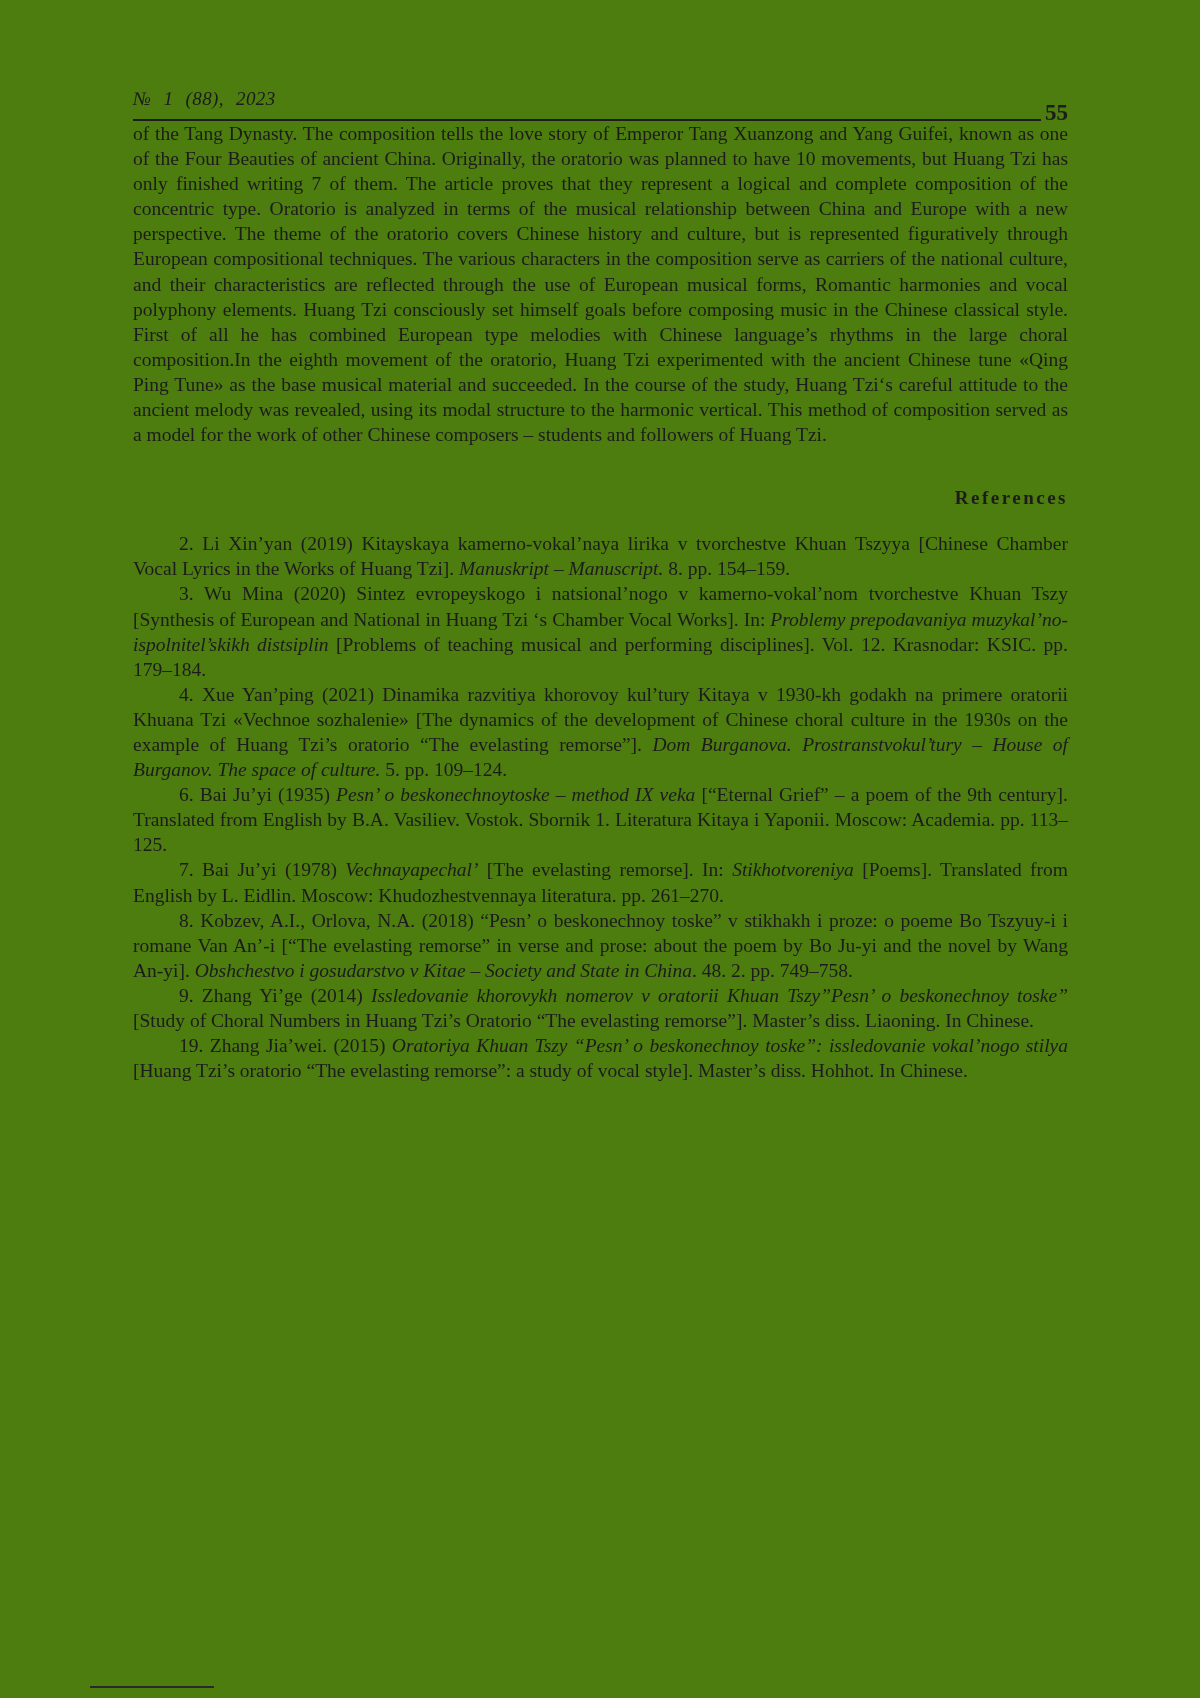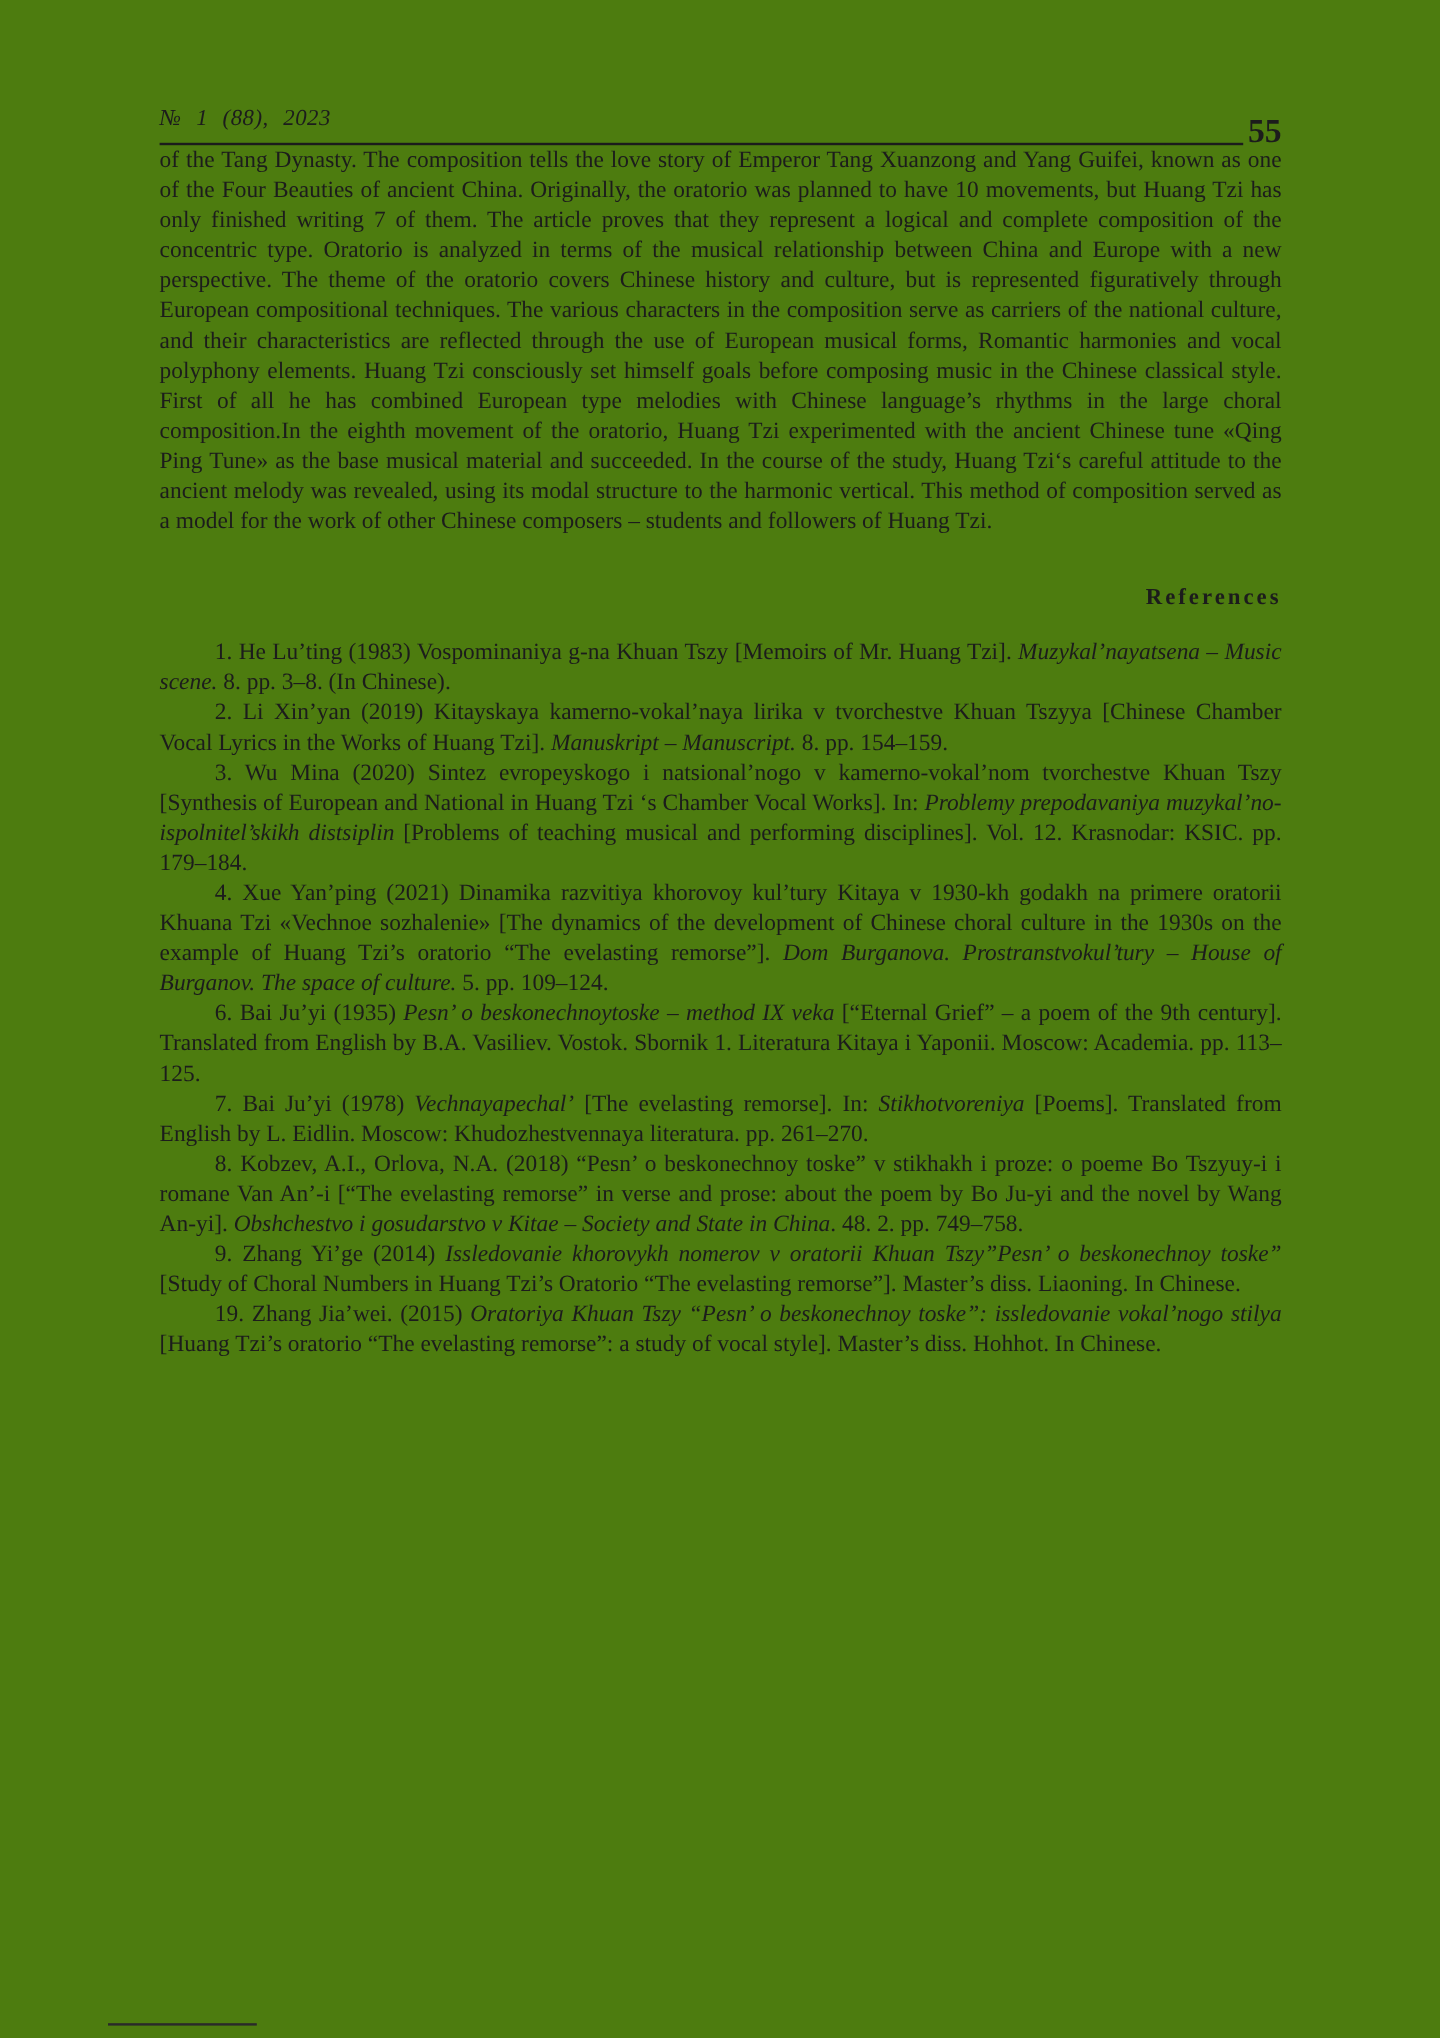--- a/index.html
+++ b/index.html
@@ -21,21 +21,21 @@
     align-items: baseline;
     border-bottom: 2px solid #1c1c1c;
     padding-bottom: 9px;
     font-style: italic;
     font-size: 19px;
   }
   .issue { word-spacing: 7px; letter-spacing: 0.4px; }
   .journal { word-spacing: 7px; letter-spacing: 0.4px; }
   .page-num {
     font-weight: 700;
-    font-size: 28px;
+    font-size: 23px;
     margin-left: 4px;
     transform: translateY(5px);
   }
   main { }
   .abstract {
     font-size: 19.5px;
     line-height: 25.1px;
     text-align: justify;
     margin: 0;
   }
@@ -74,21 +74,20 @@
     </div>
     <div class="page-num">55</div>
   </header>
 
   <main>
     <p class="abstract">of the Tang Dynasty. The composition tells the love story of Emperor Tang Xuanzong and Yang Guifei, known as one of the Four Beauties of ancient China. Originally, the oratorio was planned to have 10 movements, but Huang Tzi has only finished writing 7 of them. The article proves that they represent a logical and complete composition of the concentric type. Oratorio is analyzed in terms of the musical relationship between China and Europe with a new perspective. The theme of the oratorio covers Chinese history and culture, but is represented figuratively through European compositional techniques. The various characters in the composition serve as carriers of the national culture, and their characteristics are reflected through the use of European musical forms, Romantic harmonies and vocal polyphony elements. Huang Tzi consciously set himself goals before composing music in the Chinese classical style. First of all he has combined European type melodies with Chinese language’s rhythms in the large choral composition.In the eighth movement of the oratorio, Huang Tzi experimented with the ancient Chinese tune «Qing Ping Tune» as the base musical material and succeeded. In the course of the study, Huang Tzi‘s careful attitude to the ancient melody was revealed, using its modal structure to the harmonic vertical. This method of composition served as a model for the work of other Chinese composers – students and followers of Huang Tzi.</p>
 
     <h2 class="refs-heading">References</h2>
 
     <section>
-      <p class="ref"><span>1. He Lu’ting (1983) Vospominaniya g-na Khuan Tszy [Memoirs of Mr. Huang Tzi]. </span><span class="it">Muzykal’nayatsena – Music scene.</span><span> 8. pp. 3–8. (In Chinese).</span></p>
       <p class="ref"><span>2. Li Xin’yan (2019) Kitayskaya kamerno-vokal’naya lirika v tvorchestve Khuan Tszyya [Chinese Chamber Vocal Lyrics in the Works of Huang Tzi]. </span><span class="it">Manuskript – Manuscript.</span><span> 8. pp. 154–159.</span></p>
       <p class="ref"><span>3. Wu Mina (2020) Sintez evropeyskogo i natsional’nogo v kamerno-vokal’nom tvorchestve Khuan Tszy [Synthesis of European and National in Huang Tzi ‘s Chamber Vocal Works]. In: </span><span class="it">Problemy prepodavaniya muzykal’no-ispolnitel’skikh distsiplin</span><span> [Problems of teaching musical and performing disciplines]. Vol. 12. Krasnodar: KSIC. pp. 179–184.</span></p>
       <p class="ref"><span>4. Xue Yan’ping (2021) Dinamika razvitiya khorovoy kul’tury Kitaya v 1930-kh godakh na primere oratorii Khuana Tzi «Vechnoe sozhalenie» [The dynamics of the development of Chinese choral culture in the 1930s on the example of Huang Tzi’s oratorio “The evelasting remorse”]. </span><span class="it">Dom Burganova. Prostranstvokul’tury – House of Burganov. The space of culture.</span><span> 5. pp. 109–124.</span></p>
       <p class="ref"><span>6. Bai Ju’yi (1935) </span><span class="it">Pesn’ o beskonechnoytoske – method IX veka</span><span> [“Eternal Grief” – a poem of the 9th century]. Translated from English by B.A. Vasiliev. Vostok. Sbornik 1. Literatura Kitaya i Yaponii. Moscow: Academia. pp. 113–125.</span></p>
       <p class="ref"><span>7. Bai Ju’yi (1978) </span><span class="it">Vechnayapechal’</span><span> [The evelasting remorse]. In: </span><span class="it">Stikhotvoreniya</span><span> [Poems]. Translated from English by L. Eidlin. Moscow: Khudozhestvennaya literatura. pp. 261–270.</span></p>
       <p class="ref"><span>8. Kobzev, A.I., Orlova, N.A. (2018) “Pesn’ o beskonechnoy toske” v stikhakh i proze: o poeme Bo Tszyuy-i i romane Van An’-i [“The evelasting remorse” in verse and prose: about the poem by Bo Ju-yi and the novel by Wang An-yi]. </span><span class="it">Obshchestvo i gosudarstvo v Kitae – Society and State in China</span><span>. 48. 2. pp. 749–758.</span></p>
       <p class="ref"><span>9. Zhang Yi’ge (2014) </span><span class="it">Issledovanie khorovykh nomerov v oratorii Khuan Tszy”Pesn’ o beskonechnoy toske”</span><span> [Study of Choral Numbers in Huang Tzi’s Oratorio “The evelasting remorse”]. Master’s diss. Liaoning. In Chinese.</span></p>
       <p class="ref"><span>19. Zhang Jia’wei. (2015) </span><span class="it">Oratoriya Khuan Tszy “Pesn’ o beskonechnoy toske”: issledovanie vokal’nogo stilya</span><span> [Huang Tzi’s oratorio “The evelasting remorse”: a study of vocal style]. Master’s diss. Hohhot. In Chinese.</span></p>
     </section>
   </main>

